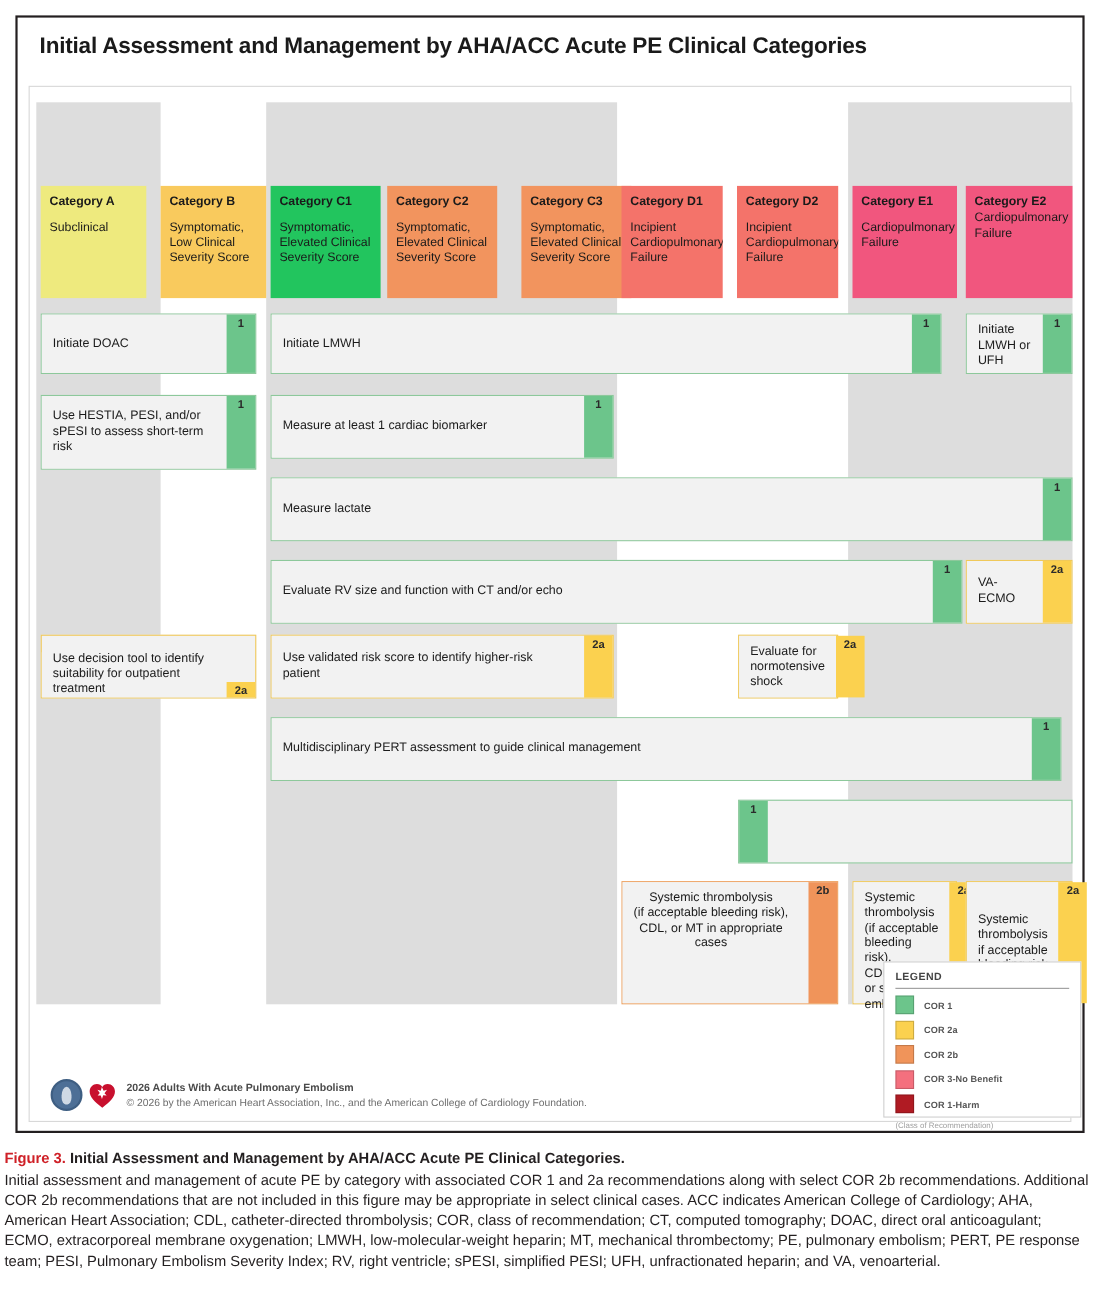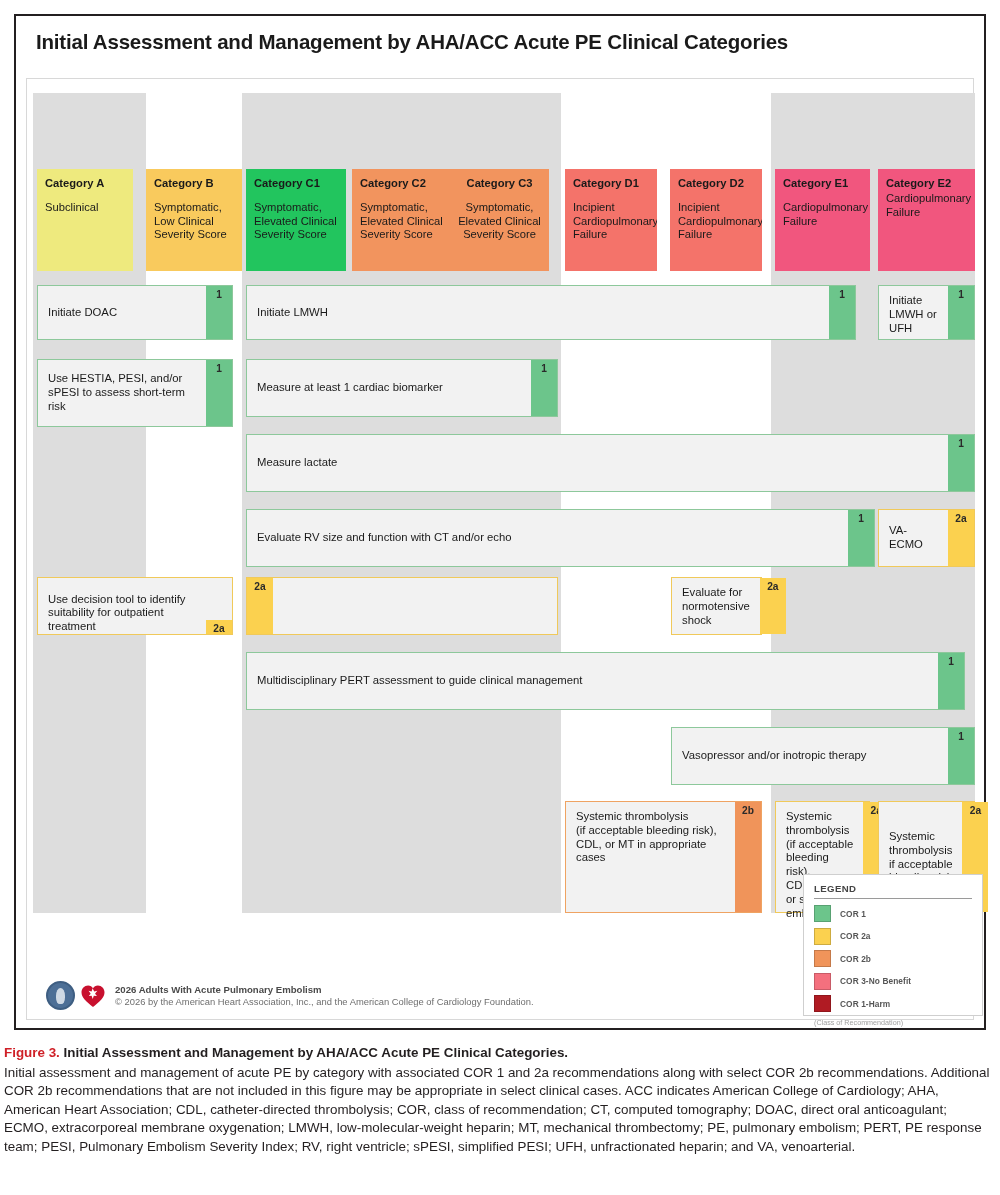--- a/index.html
+++ b/index.html
@@ -117,21 +117,21 @@
       <div class="cat-desc" style="white-space:pre-line;">Symptomatic,
 Elevated Clinical
 Severity Score</div>
     </div>
     <div class="cat" style="left:325px; width:100px; background:#f2945e;">
       <div class="cat-name">Category C2</div>
       <div class="cat-desc" style="white-space:pre-line;">Symptomatic,
 Elevated Clinical
 Severity Score</div>
     </div>
-    <div class="cat" style="left:422px; width:100px; background:#f2945e;text-align:center;">
+    <div class="cat" style="left:447px; width:100px; background:#f2945e;">
       <div class="cat-name">Category C3</div>
       <div class="cat-desc" style="white-space:pre-line;">Symptomatic,
 Elevated Clinical
 Severity Score</div>
     </div>
     <div class="cat" style="left:538px; width:92px;  background:#f4736a;">
       <div class="cat-name">Category D1</div>
       <div class="cat-desc" style="white-space:pre-line;">Incipient
 Cardiopulmonary
 Failure</div>
@@ -187,39 +187,39 @@
     <div class="rec cor2a" style="left:851px; top:430px; width:97px; height:58px;">
       <div class="rec-text">VA-ECMO</div>
       <div class="cor">2a</div>
     </div>
 
     <div class="rec cor2a" style="left:10px; top:498px; width:196px; height:58px;align-items:flex-end;">
       <div class="rec-text">Use decision tool to identify suitability for outpatient treatment</div>
       <div class="cor">2a</div>
     </div>
     <div class="rec cor2a" style="left:219px; top:498px; width:312px; height:58px;">
+      <div class="rec-text">Use validated risk score to identify higher-risk patient</div>
       <div class="cor">2a</div>
     </div>
     <div class="rec cor2a top" style="left:644px; top:498px; width:91px; height:58px;">
       <div class="rec-text">Evaluate for normotensive shock</div>
       <div class="cor">2a</div>
     </div>
 
     <div class="rec cor1" style="left:219px; top:573px; width:719px; height:58px;">
       <div class="rec-text">Multidisciplinary PERT assessment to guide clinical management</div>
       <div class="cor">1</div>
     </div>
 
     <div class="rec cor1" style="left:644px; top:648px; width:304px; height:58px;">
-      <div class="rec-text">Vasopressor and/or inotropic therapy</div>
       <div class="cor">1</div>
     </div>
 
     <div class="rec cor2b top" style="left:538px; top:722px; width:197px; height:112px;">
-      <div class="rec-text" style="white-space:pre-line;">Systemic thrombolysis
+      <div class="rec-text" style="white-space:pre-line;text-align:center;">Systemic thrombolysis
 (if acceptable bleeding risk),
 CDL, or MT in appropriate
 cases</div>
       <div class="cor">2b</div>
     </div>
     <div class="rec cor2a top" style="left:748px; top:722px; width:95px; height:112px;">
       <div class="rec-text" style="white-space:pre-line;">Systemic
 thrombolysis
 (if acceptable
 bleeding risk),

